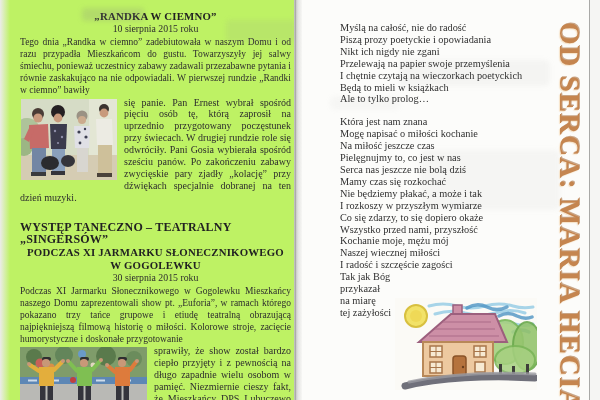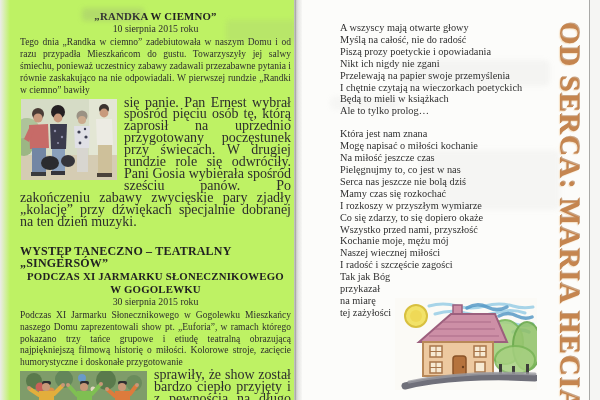--- a/index.html
+++ b/index.html
@@ -14,21 +14,21 @@
   .page-left .inner{padding:10px 4px 0 20px;width:271px;}
   .gutter{position:absolute;left:294px;top:0;width:8px;height:400px;
     background:linear-gradient(90deg,#f2f2f0 0px,#8f8f8d 1px,#c9c9c7 2px,#e4e4e2 4px,#f7f7f5 8px);}
   .page-right{position:absolute;left:302px;top:0;width:287px;height:400px;background:#fcfcfa;}
   .right-edge{position:absolute;left:589px;top:0;width:11px;height:400px;background:#f5f5f3;border-left:1px solid #a9a9a7;}
   
   .a-title{font-weight:bold;font-size:10.8px;text-align:center;line-height:13px;letter-spacing:.2px;color:#222;}
   .a-title2{font-weight:bold;font-size:12px;text-align:left;line-height:12.6px;letter-spacing:.2px;color:#222;margin-top:17px;}
   .a-date{font-size:9.8px;text-align:center;line-height:12px;}
   .body-txt{font-size:9.5px;line-height:11.9px;text-align:justify;margin-top:2px;font-family:Liberation Serif, serif;}
-  .wrapblock{font-size:14px;line-height:11.9px;text-align:justify;}
+  .wrapblock{font-size:10px;line-height:11.9px;text-align:justify;}
   .photo{float:left;margin:2px 7px 1px 1px;display:block;}
   .photo2{float:left;margin:2px 7px 1px 0;display:block;}
   
   .poem{position:absolute;left:38px;top:22px;font-size:10.3px;line-height:11.9px;color:#303030;}
   .stanza{margin:0;}
   .stanza-gap{height:11px;}
   .drawing{position:absolute;left:93px;top:298px;}
   .side-title{
     position:absolute;top:22px;right:3px;height:376px;
     writing-mode:vertical-rl;text-orientation:mixed;
@@ -195,37 +195,37 @@
 
   <div class="gutter"></div>
 
   <div class="page-right">
     <div class="smudge sm-c" style="left:98px;top:60px;"></div>
     <div class="smudge sm-d" style="left:118px;top:150px;"></div>
     <div class="smudge sm-e" style="left:28px;top:96px;"></div>
 
     <div class="poem">
       <div class="stanza">
-          <div>A wszyscy mają otwarte głowy</div>
           <div>Myślą na całość, nie do radość</div>
           <div>Piszą prozy poetyckie i opowiadania</div>
           <div>Nikt ich nigdy nie zgani</div>
           <div>Przelewają na papier swoje przemyślenia</div>
           <div>I chętnie czytają na wieczorkach poetyckich</div>
           <div>Będą to mieli w książkach</div>
           <div>Ale to tylko prolog…</div>
         </div>
       <div class="stanza-gap"></div>
       <div class="stanza">
           <div>Która jest nam znana</div>
           <div>Mogę napisać o miłości kochanie</div>
           <div>Na miłość jeszcze czas</div>
           <div>Pielęgnujmy to, co jest w nas</div>
           <div>Serca nas jeszcze nie bolą dziś</div>
           <div>Mamy czas się rozkochać</div>
+          <div>Nie będziemy płakać, a może i tak</div>
           <div>I rozkoszy w przyszłym wymiarze</div>
           <div>Co się zdarzy, to się dopiero okaże</div>
           <div>Wszystko przed nami, przyszłość</div>
           <div>Kochanie moje, mężu mój</div>
           <div>Naszej wiecznej miłości</div>
           <div>I radość i szczęście zagości</div>
           <div>Tak jak Bóg</div>
           <div>przykazał</div>
           <div>na miarę</div>
           <div>tej zażyłości</div>

